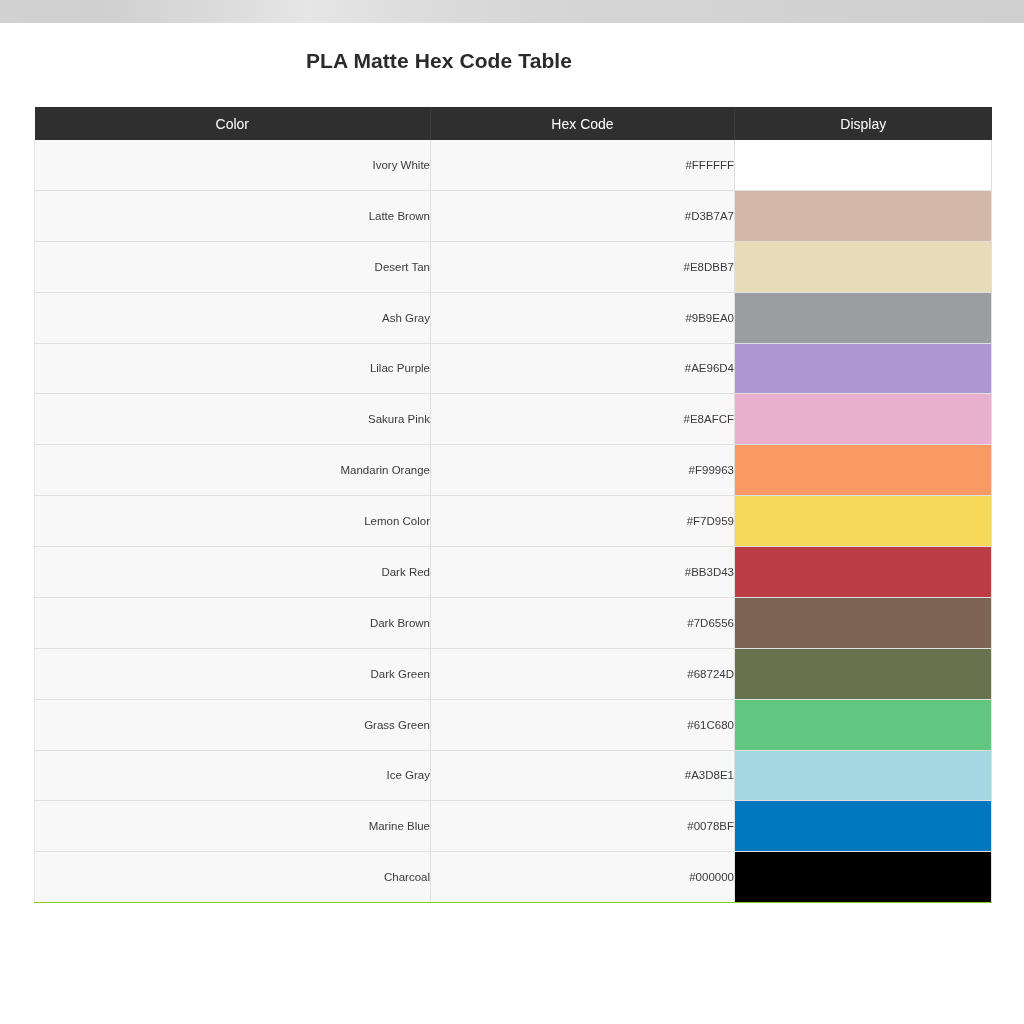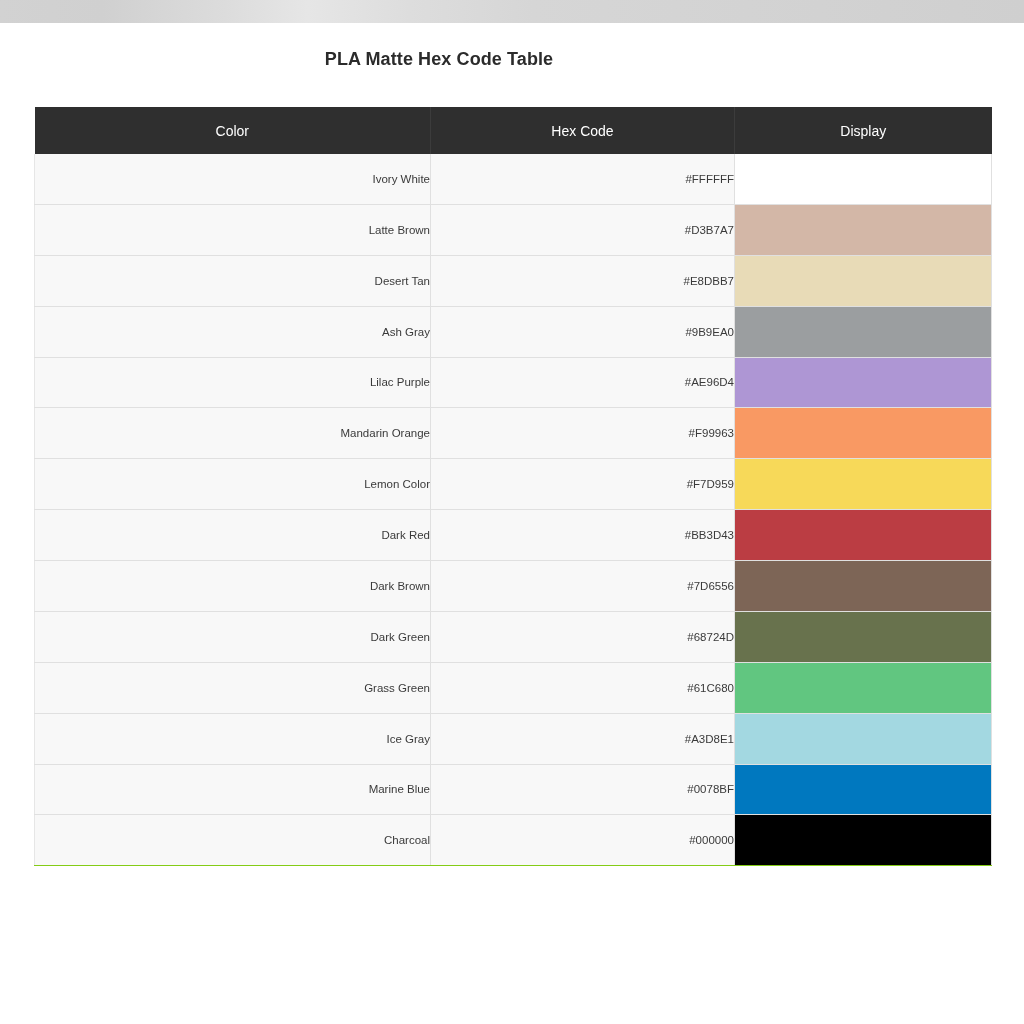--- a/index.html
+++ b/index.html
@@ -23,39 +23,39 @@
     background: linear-gradient(to right,
       #d2d2d2 0%, #d0d0d0 10%, #dcdcdc 22%, #e6e6e6 30%,
       #dddddd 40%, #d6d6d6 52%, #d4d4d4 66%, #d2d2d2 80%, #cfcfcf 100%);
   }
   #page-title {
     position: absolute;
     left: 0;
     top: 49px;
     width: 878px;
     text-align: center;
-    font-size: 18px;
+    font-size: 21px;
     font-weight: bold;
     color: #2b2b2b;
     letter-spacing: 0.1px;
   }
   #color-table {
     position: absolute;
     left: 34px;
     top: 107px;
     width: 957px;
     border-collapse: collapse;
     table-layout: fixed;
   }
   #color-table thead th {
     background: #2f2f2f;
     color: #ffffff;
     font-size: 14px;
     font-weight: normal;
-    height: 47px;
+    height: 33px;
     text-align: center;
     vertical-align: middle;
     border-right: 1px solid #3c3c3c;
     padding: 0;
   }
   #color-table thead th:last-child {
     border-right: none;
   }
   #color-table tbody td {
     height: 49.88px;
@@ -136,20 +136,27 @@
         </td>
       </tr>
       <tr>
         <td>Lilac Purple</td>
         <td>#AE96D4</td>
         <td class="swatch-cell">
           <span class="swatch" style="background: rgb(174, 150, 212);"></span>
         </td>
       </tr>
       <tr>
+        <td>Sakura Pink</td>
+        <td>#E8AFCF</td>
+        <td class="swatch-cell">
+          <span class="swatch" style="background: rgb(232, 175, 207);"></span>
+        </td>
+      </tr>
+      <tr>
         <td>Mandarin Orange</td>
         <td>#F99963</td>
         <td class="swatch-cell">
           <span class="swatch" style="background: rgb(249, 153, 99);"></span>
         </td>
       </tr>
       <tr>
         <td>Lemon Color</td>
         <td>#F7D959</td>
         <td class="swatch-cell">

